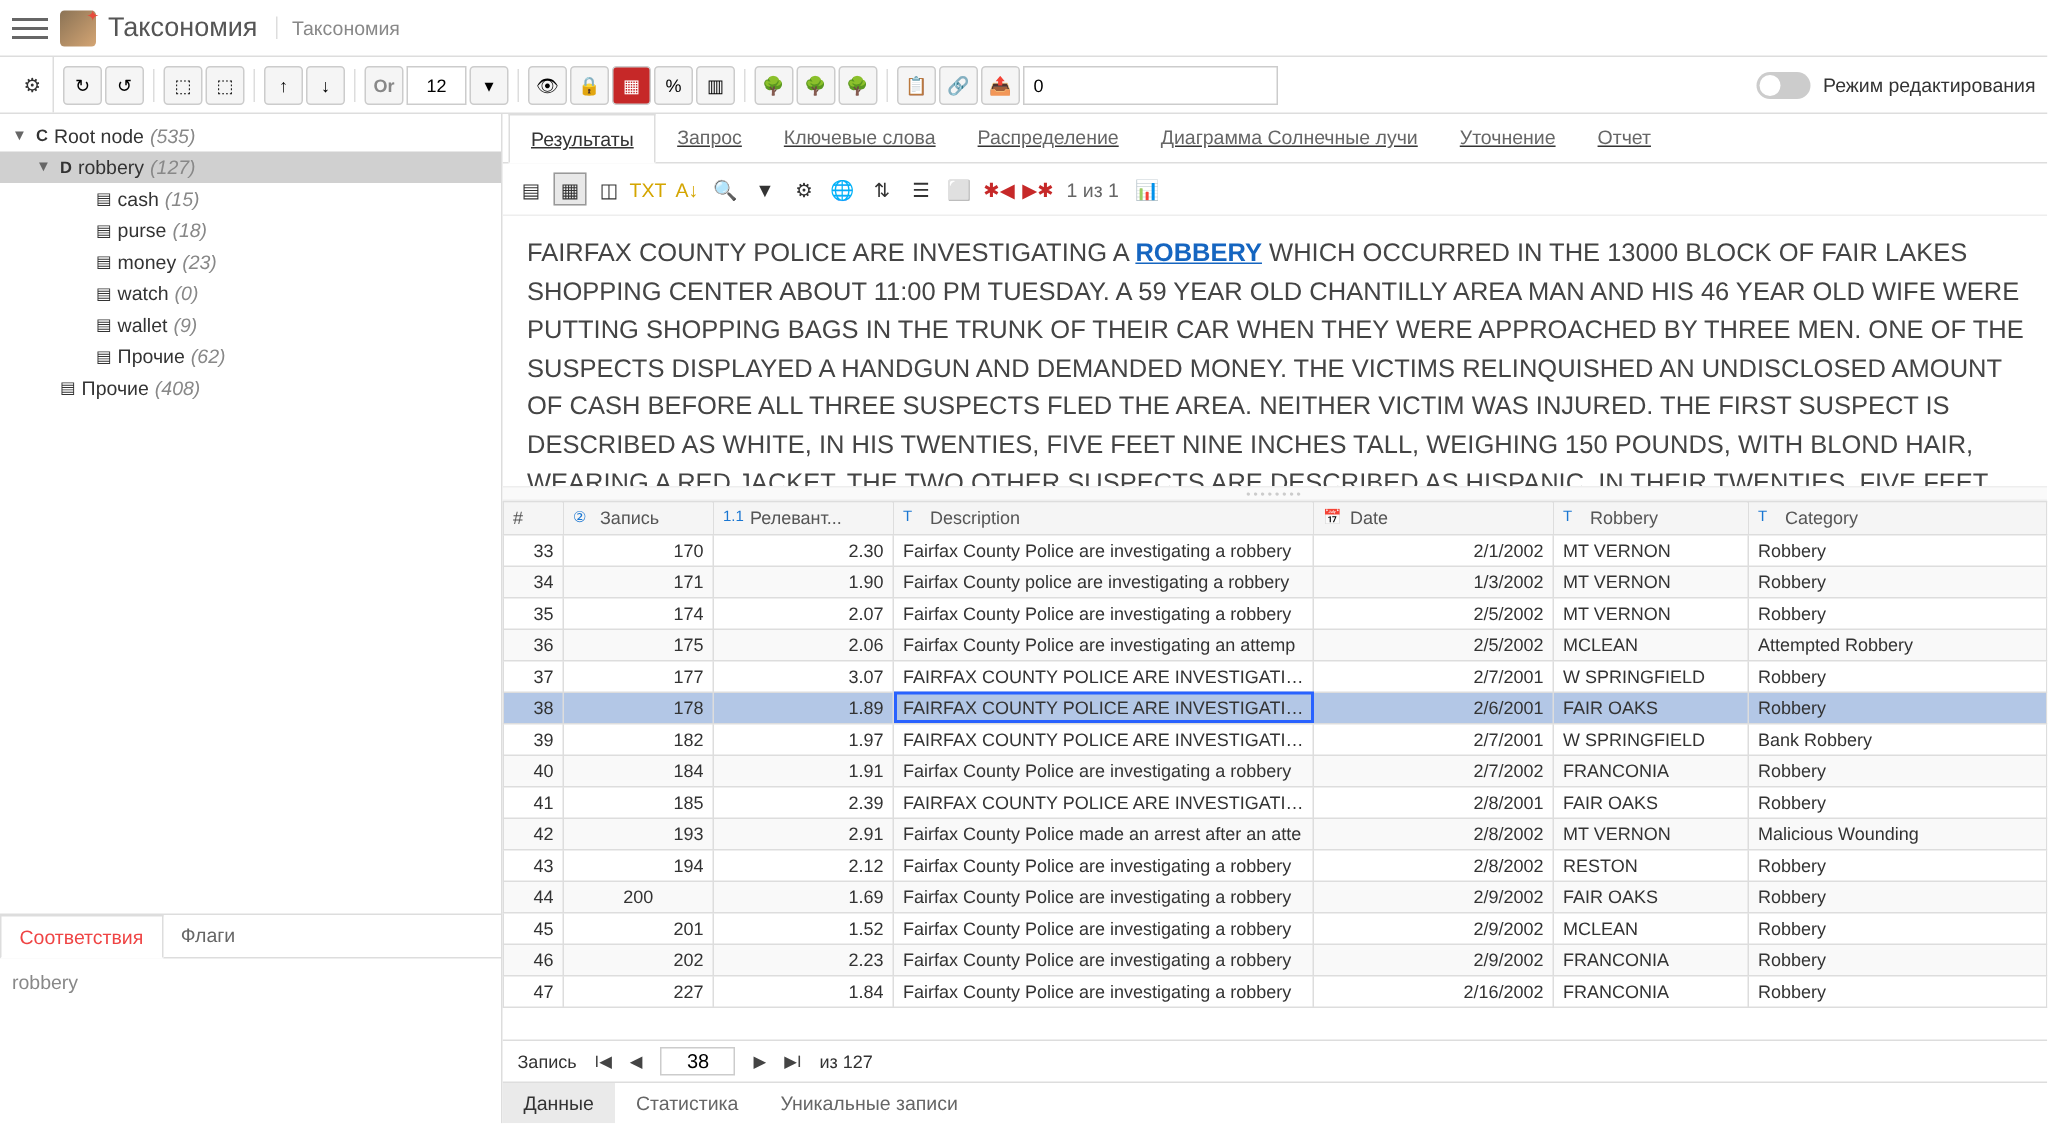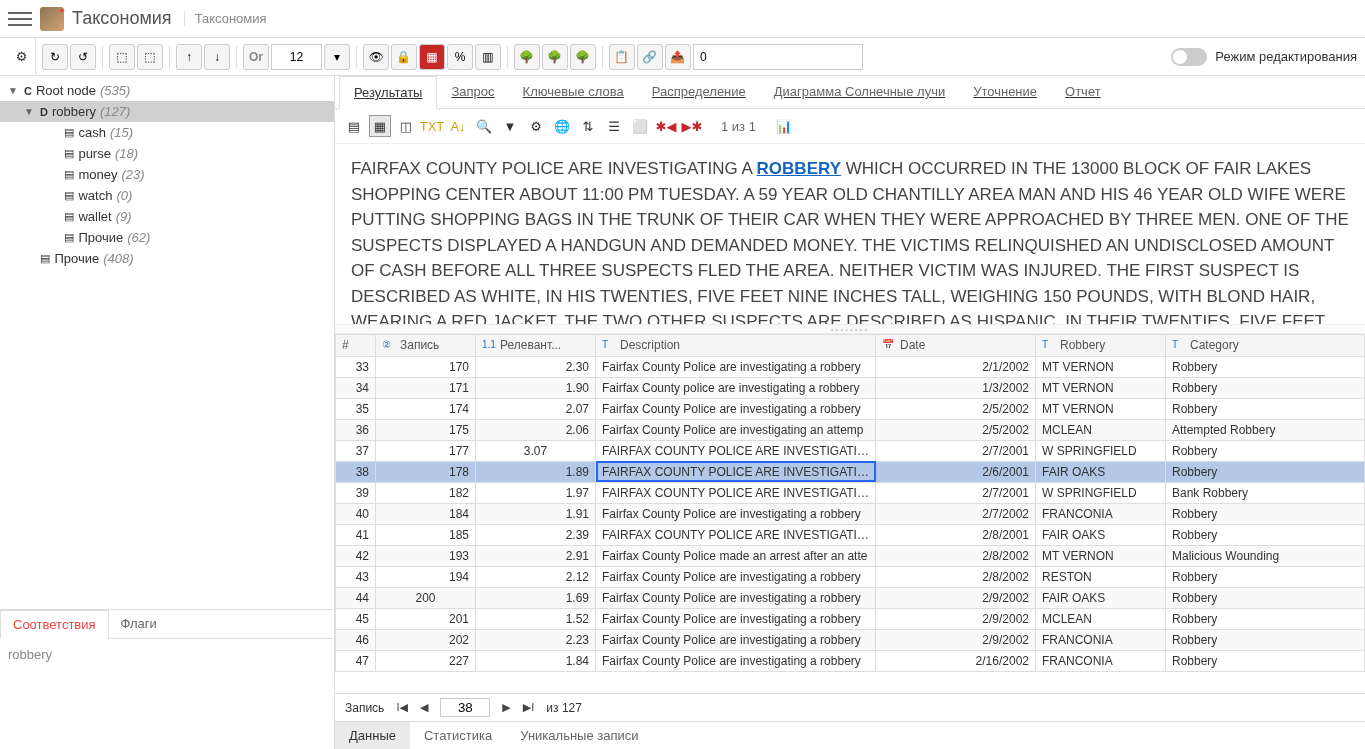--- a/index.html
+++ b/index.html
@@ -11,21 +11,21 @@
 .app-icon { width: 24px; height: 24px; background: linear-gradient(135deg,#8b7355,#d4a574); border-radius: 3px; position: relative; }
 .app-icon::after { content: "✦"; position: absolute; top: -2px; right: -2px; color: #e74c3c; font-size: 10px; }
 .app-title { font-size: 18px; color: #555; }
 .app-subtitle { font-size: 13px; color: #888; margin-left: 4px; border-left: 1px solid #ddd; padding-left: 10px; }
 .toolbar-row { display: flex; align-items: center; height: 38px; border-bottom: 1px solid #ddd; padding: 0 8px; gap: 2px; }
 .settings-icon { width: 28px; display: flex; align-items: center; justify-content: center; border-right: 1px solid #ddd; height: 100%; margin-right: 4px; }
 .tb-btn { width: 26px; height: 26px; border: 1px solid #ccc; background: #f5f5f5; border-radius: 3px; display: flex; align-items: center; justify-content: center; cursor: pointer; font-size: 12px; }
 .tb-sep { width: 1px; height: 22px; background: #ddd; margin: 0 4px; }
 .tb-input { height: 26px; border: 1px solid #ccc; padding: 0 6px; font-size: 12px; }
 .spinner { width: 170px; }
-.font-select { width: 51px; text-align: center; }
+.font-select { width: 40px; text-align: center; }
 .or-btn { background: #f5f5f5; color: #888; font-weight: bold; width: 26px; }
 .toggle-section { margin-left: auto; display: flex; align-items: center; gap: 8px; }
 .toggle-switch { width: 36px; height: 18px; background: #ccc; border-radius: 9px; position: relative; cursor: pointer; }
 .toggle-switch::after { content: ""; position: absolute; width: 14px; height: 14px; background: #fff; border-radius: 50%; top: 2px; left: 2px; }
 .main-area { display: flex; flex: 1; overflow: hidden; }
 .left-panel { width: 335px; display: flex; flex-direction: column; border-right: 1px solid #ddd; }
 .tree-area { flex: 1; overflow: auto; padding: 4px 0; }
 .tree-row { display: flex; align-items: center; padding: 3px 8px; cursor: pointer; white-space: nowrap; }
 .tree-row.selected { background: #d0d0d0; }
 .tree-caret { width: 12px; font-size: 10px; color: #666; margin-right: 4px; }
@@ -40,21 +40,21 @@
 .lower-tab { padding: 6px 12px; cursor: pointer; color: #666; }
 .lower-tab.active { border: 1px solid #ddd; border-bottom: 1px solid #fff; margin-bottom: -1px; background: #fff; color: #ef4444; }
 .lower-content { padding: 8px; color: #888; }
 .right-panel { flex: 1; display: flex; flex-direction: column; overflow: hidden; }
 .main-tabs { display: flex; border-bottom: 1px solid #ddd; padding-left: 4px; text-decoration: underline; }
 .main-tab { padding: 8px 14px; cursor: pointer; color: #666; }
 .main-tab.active { border: 1px solid #ddd; border-bottom: 1px solid #fff; margin-bottom: -1px; background: #fff; color: #333; }
 .results-toolbar { display: flex; align-items: center; gap: 4px; padding: 6px 8px; border-bottom: 1px solid #eee; }
 .rt-btn { width: 22px; height: 22px; display: flex; align-items: center; justify-content: center; cursor: pointer; font-size: 13px; }
 .rt-btn.active { border: 1px solid #999; background: #e8e8e8; }
-.rt-text { color: #666; margin: 0 14px; }
+.rt-text { color: #666; margin: 0 4px; }
 .detail-text { padding: 12px 16px; line-height: 1.5; font-size: 17px; color: #444; flex: 0 0 auto; max-height: 180px; overflow: auto; }
 .detail-text .highlight { color: #1565c0; font-weight: bold; text-decoration: underline; }
 .splitter { height: 10px; background: #fafafa; border-top: 1px solid #eee; border-bottom: 1px solid #eee; display: flex; align-items: center; justify-content: center; cursor: row-resize; }
 .splitter-dots { color: #ccc; letter-spacing: 2px; font-size: 8px; }
 .grid-area { flex: 1; overflow: auto; position: relative; }
 table.grid { width: 100%; border-collapse: collapse; }
 table.grid th, table.grid td { border: 1px solid #ddd; padding: 3px 6px; font-size: 12px; text-align: left; white-space: nowrap; overflow: hidden; text-overflow: ellipsis; }
 table.grid th { background: #f5f5f5; font-weight: normal; color: #555; position: sticky; top: 0; }
 table.grid tbody tr:nth-child(even) { background: #f9f9f9; }
 table.grid tbody tr.selected { background: #b3c7e6 !important; }
@@ -273,21 +273,21 @@
                 <td class="col-record" style="text-align:right">175</td>
                 <td class="col-relev" style="text-align:right">2.06</td>
                 <td class="col-desc desc-cell">Fairfax County Police are investigating an attemp</td>
                 <td class="col-date" style="text-align:right">2/5/2002</td>
                 <td class="col-district">MCLEAN</td>
                 <td class="col-cat">Attempted Robbery</td>
               </tr>
               <tr>
                 <td class="col-num" style="text-align:right">37</td>
                 <td class="col-record" style="text-align:right">177</td>
-                <td class="col-relev" style="text-align:center">3.07</td>
+                <td class="col-relev" style="text-align:right">3.07</td>
                 <td class="col-desc desc-cell">FAIRFAX COUNTY POLICE ARE INVESTIGATING TH</td>
                 <td class="col-date" style="text-align:right">2/7/2001</td>
                 <td class="col-district">W SPRINGFIELD</td>
                 <td class="col-cat">Robbery</td>
               </tr>
               <tr class="selected">
                 <td class="col-num" style="text-align:right">38</td>
                 <td class="col-record" style="text-align:right">178</td>
                 <td class="col-relev" style="text-align:right">1.89</td>
                 <td class="col-desc desc-cell">FAIRFAX COUNTY POLICE ARE INVESTIGATING A R</td>

